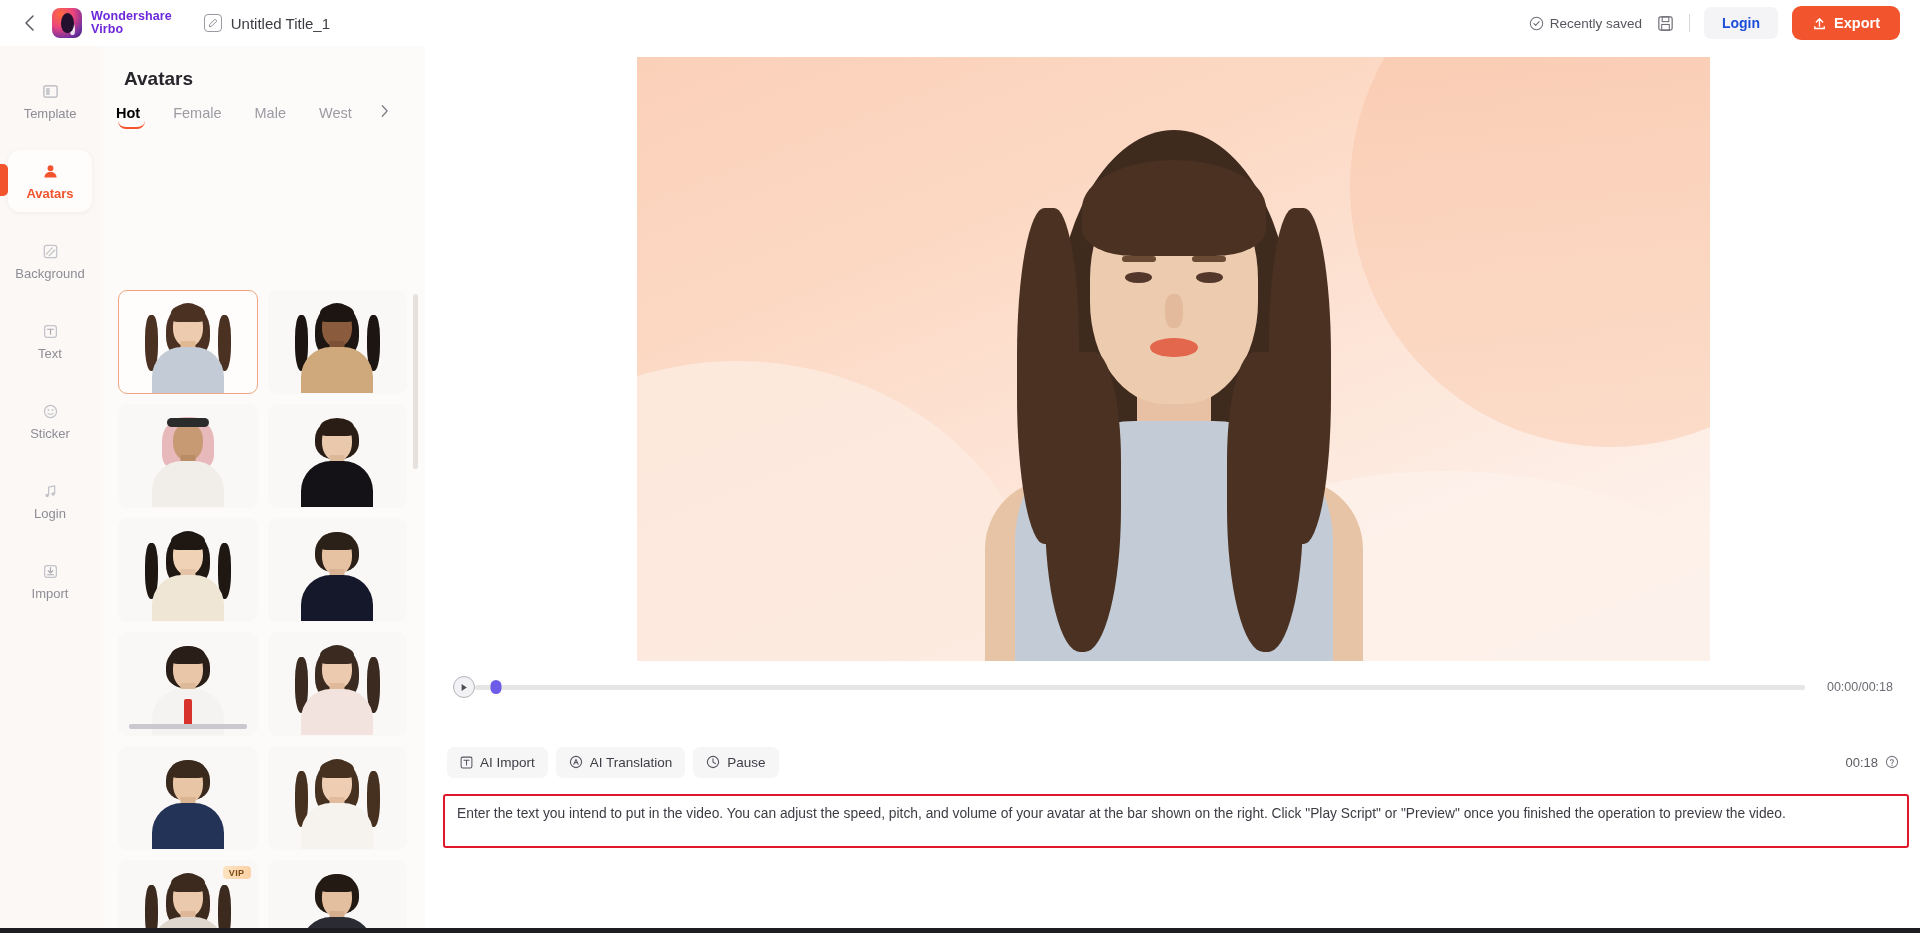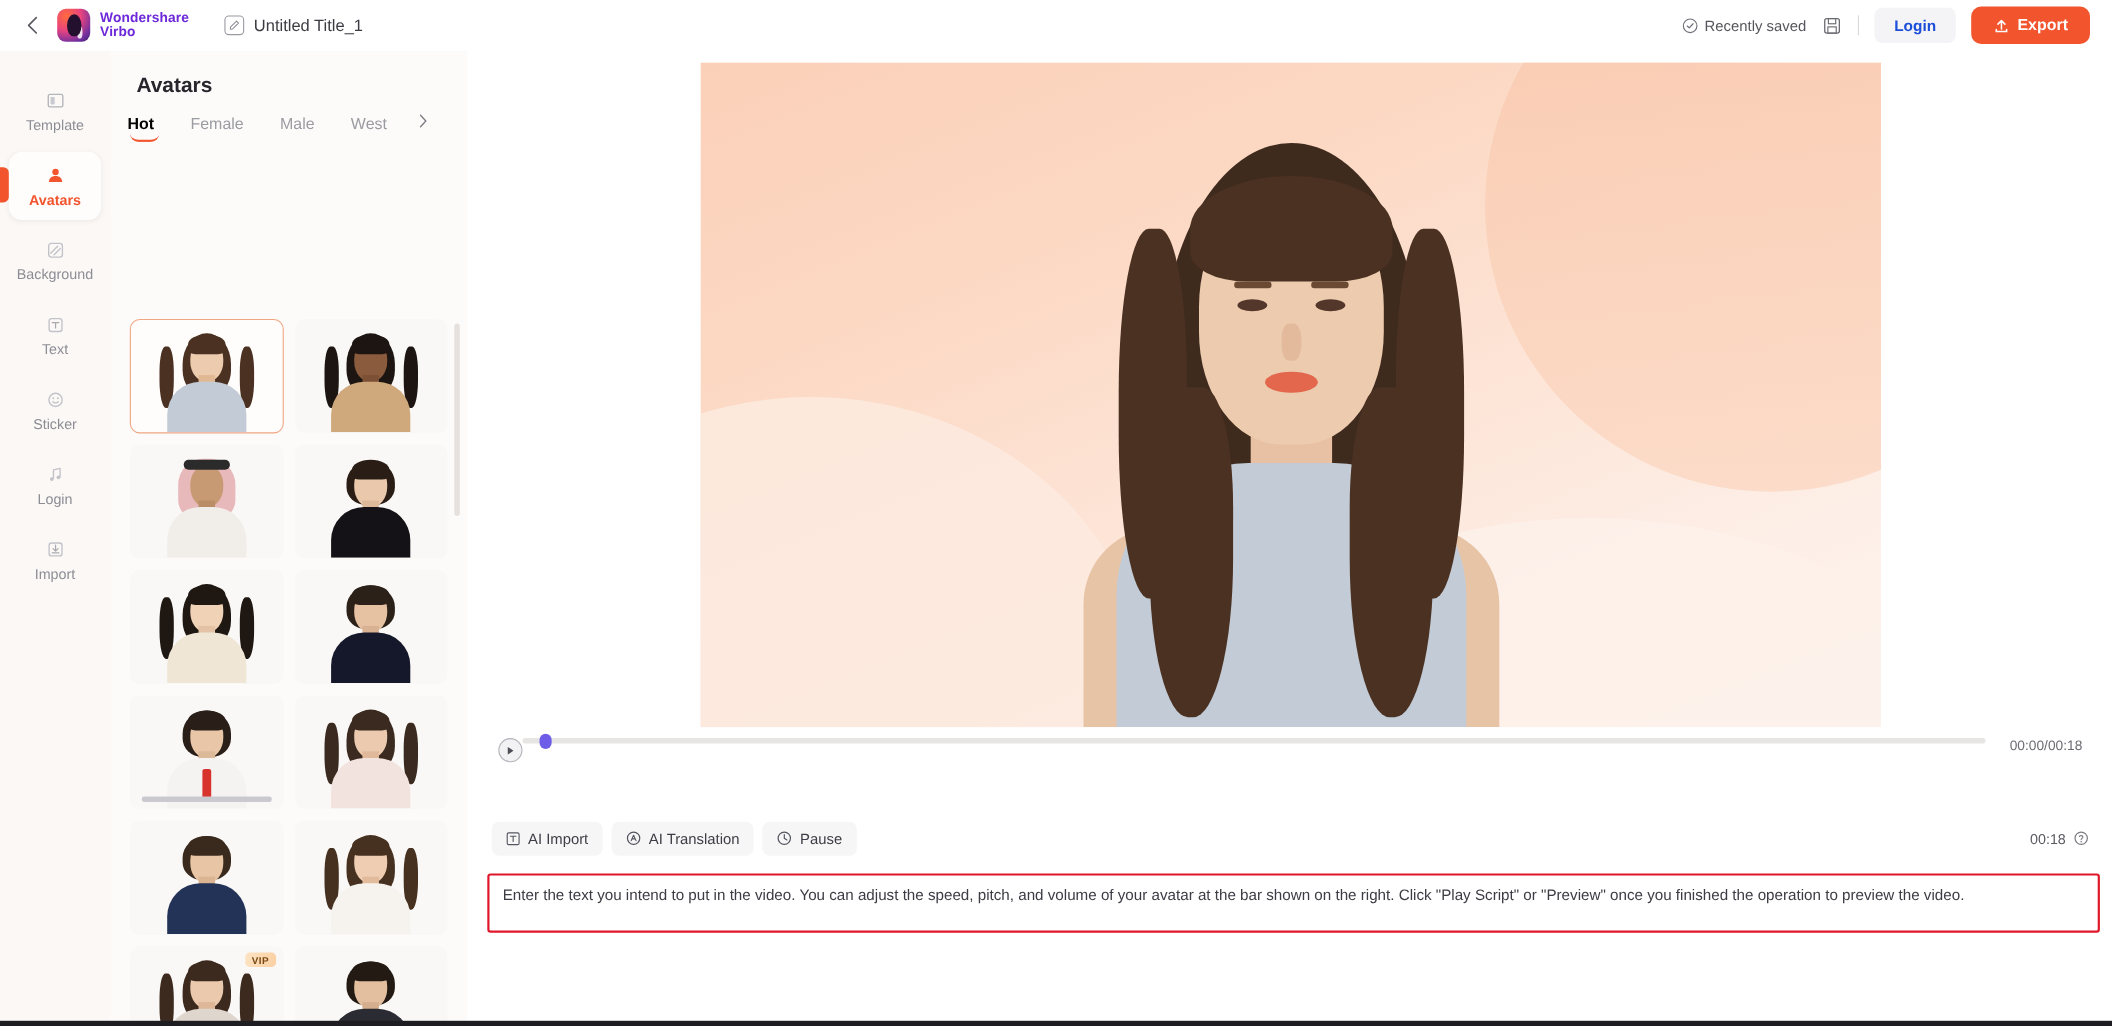--- a/index.html
+++ b/index.html
@@ -71,21 +71,21 @@
     font-size: 14.5px; font-weight: bold; padding: 9px 20px; cursor: pointer;
     font-family: "Liberation Sans", sans-serif;
   }
 
   
   .rail {
     position: absolute; top: 46px; left: 0;
     width: 100px; height: 887px;
     background: #fbf8f6;
     padding-top: 24px;
-    display: flex; flex-direction: column; align-items: center; gap: 6px;
+    display: flex; flex-direction: column; align-items: center; gap: 18px;
   }
   .rail-item {
     width: 84px; height: 62px; border-radius: 12px;
     display: flex; flex-direction: column; align-items: center;
     justify-content: center; gap: 5px; cursor: pointer; position: relative;
   }
   .rail-item .r-label { font-size: 13px; color: #8d8d95; }
   .rail-item.active { background: #fffdfc; box-shadow: 0 1px 5px rgba(0,0,0,.055); }
   .rail-item.active .r-label { color: #f2542d; font-weight: bold; }
   .rail-item.active::before {
@@ -259,21 +259,21 @@
     letter-spacing: .2px;
     text-shadow: -2px -2px 0 #272727, 2px -2px 0 #272727,
                  -2px 2px 0 #272727, 2px 2px 0 #272727,
                  0 -2px 0 #272727, 0 2px 0 #272727,
                  -2px 0 0 #272727, 2px 0 0 #272727;
   }
 
   
   .timeline {
     position: absolute; left: 28px; top: 625px; width: 1440px; height: 32px;
-    display: flex; align-items: flex-start; gap: 0;
+    display: flex; align-items: center; gap: 0;
   }
   .play-btn {
     width: 22px; height: 22px; border-radius: 50%;
     border: 1.4px solid #b3b3ba; background: #f2f2f4;
     display: flex; align-items: center; justify-content: center; cursor: pointer; flex: none;
   }
   .tl-track {
     position: relative; flex: 1; height: 5px; border-radius: 3px; background: #e7e5e3; cursor: pointer;
   }
   .tl-thumb {

